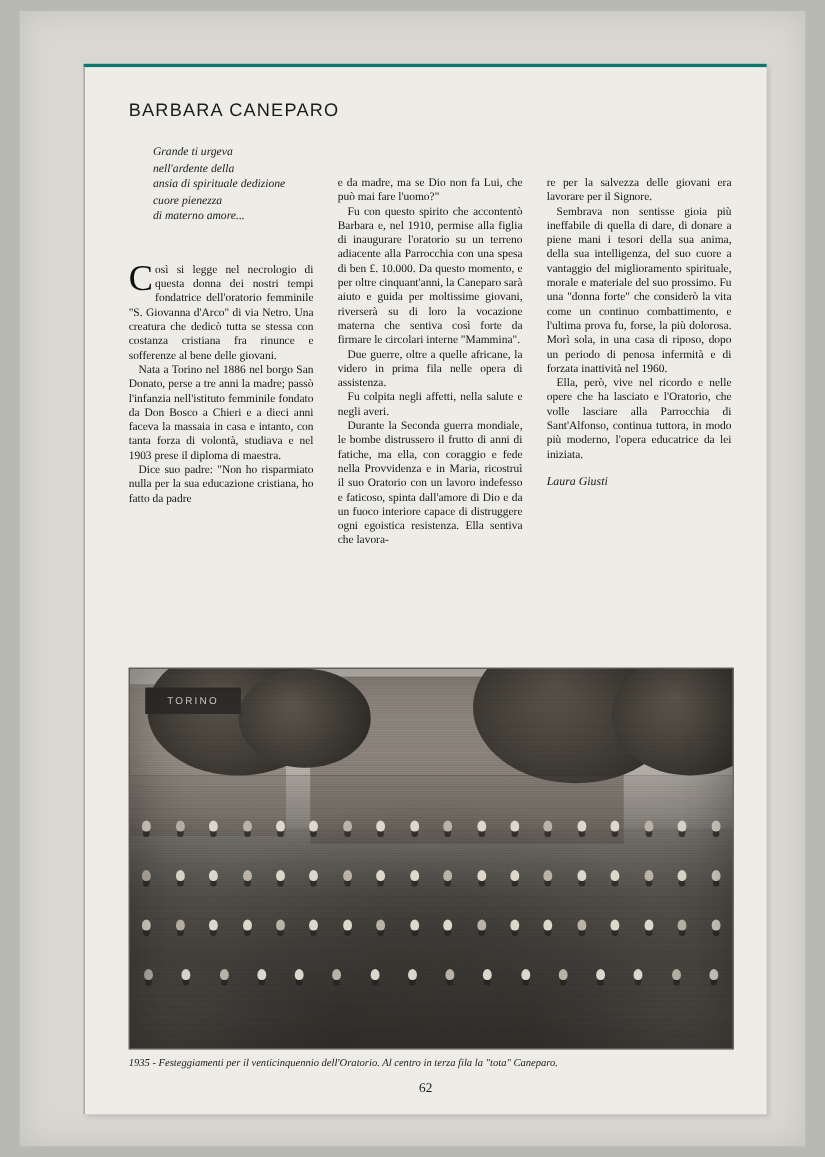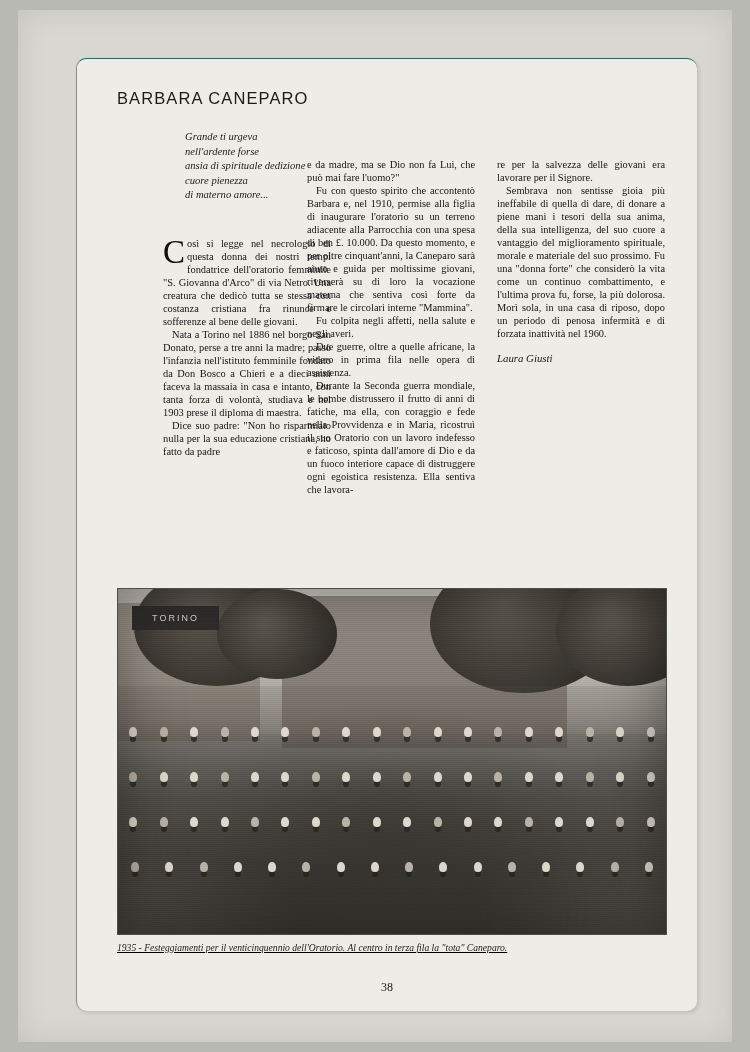--- a/index.html
+++ b/index.html
@@ -24,23 +24,22 @@
     box-shadow: inset 0 0 30px rgba(0,0,0,0.10);
   }
   #page-inner {
     position: absolute;
     left: 58px;
     top: 48px;
     width: 620px;
     height: 952px;
     background: #edece7;
     border-left: 1px solid #8d8d88;
-    border-top: 1px solid #0f766e;
+    border-top: 3px solid #0f766e;
     box-shadow: 2px 2px 4px rgba(0,0,0,0.12);
-    border-radius: 10px;
   }
   
   #content {
     position: absolute;
     left: 40px;
     top: 30px;
     width: 548px;
     height: 900px;
   }
   #article-title {
@@ -59,21 +58,21 @@
   }
   .col {
     position: absolute;
     top: 0;
     width: 168px;
     font-size: 10.4px;
     line-height: 13.0px;
     text-align: justify;
     color: #141414;
   }
-  #col1 { left: 0px; margin-left: 46px; }
+  #col1 { left: 0px; }
   #col2 { left: 190px; }
   #col3 { left: 380px; }
 
   .epigraph {
     font-style: italic;
     font-size: 10.6px;
     line-height: 14.5px;
     color: #1a1a1a;
     margin: 0 0 0 22px;
     text-align: left;
@@ -104,23 +103,22 @@
     text-align: left;
     font-style: italic;
     font-size: 10.8px;
     margin-top: 12px;
   }
 
   
   #photo-block {
     position: absolute;
     left: 0px;
-    top: 499px;
+    top: 516px;
     width: 548px;
-    text-decoration: underline;
   }
   #photo {
     position: relative;
     width: 548px;
     height: 345px;
     background: #8f8d86;
     overflow: hidden;
     border: 1px solid #4e4c48;
   }
   #photo .sky {
@@ -204,44 +202,45 @@
 
     <div id="content">
 
       <h1 id="article-title">BARBARA CANEPARO</h1>
 
       <div id="columns">
 
         <div class="col" id="col1">
           <div class="epigraph">
             <div>Grande ti urgeva</div>
-            <div>nell'ardente forse</div>
+            <div>nell'ardente della</div>
             <div>ansia di spirituale dedizione</div>
             <div>cuore pienezza</div>
             <div>di materno amore...</div>
           </div>
 
           <p class="para first" id="dropcap-para">
             <span class="dropcap">C</span><span>osì si legge nel necrologio di questa donna dei nostri tempi fondatrice dell'oratorio femminile "S. Giovanna d'Arco" di via Netro. Una creatura che dedicò tutta se stessa con costanza cristiana fra rinunce e sofferenze al bene delle giovani.</span>
           </p>
           <p class="para">Nata a Torino nel 1886 nel borgo San Donato, perse a tre anni la madre; passò l'infanzia nell'istituto femminile fondato da Don Bosco a Chieri e a dieci anni faceva la massaia in casa e intanto, con tanta forza di volontà, studiava e nel 1903 prese il diploma di maestra.</p>
           <p class="para">Dice suo padre: "Non ho risparmiato nulla per la sua educazione cristiana, ho fatto da padre</p>
         </div>
 
         <div class="col" id="col2">
           <p class="para first">e da madre, ma se Dio non fa Lui, che può mai fare l'uomo?"</p>
           <p class="para">Fu con questo spirito che accontentò Barbara e, nel 1910, permise alla figlia di inaugurare l'oratorio su un terreno adiacente alla Parrocchia con una spesa di ben £. 10.000. Da questo momento, e per oltre cinquant'anni, la Caneparo sarà aiuto e guida per moltissime giovani, riverserà su di loro la vocazione materna che sentiva così forte da firmare le circolari interne "Mammina".</p>
+          <p class="para">Due guerre, oltre a quelle africane, la videro in prima fila nelle opera di assistenza.</p>
           <p class="para">Fu colpita negli affetti, nella salute e negli averi.</p>
-          <p class="para">Due guerre, oltre a quelle africane, la videro in prima fila nelle opera di assistenza.</p>
           <p class="para">Durante la Seconda guerra mondiale, le bombe distrussero il frutto di anni di fatiche, ma ella, con coraggio e fede nella Provvidenza e in Maria, ricostruì il suo Oratorio con un lavoro indefesso e faticoso, spinta dall'amore di Dio e da un fuoco interiore capace di distruggere ogni egoistica resistenza. Ella sentiva che lavora-</p>
         </div>
 
         <div class="col" id="col3">
           <p class="para first">re per la salvezza delle giovani era lavorare per il Signore.</p>
           <p class="para">Sembrava non sentisse gioia più ineffabile di quella di dare, di donare a piene mani i tesori della sua anima, della sua intelligenza, del suo cuore a vantaggio del miglioramento spirituale, morale e materiale del suo prossimo. Fu una "donna forte" che considerò la vita come un continuo combattimento, e l'ultima prova fu, forse, la più dolorosa. Morì sola, in una casa di riposo, dopo un periodo di penosa infermità e di forzata inattività nel 1960.</p>
+          <p class="para">Ella, però, vive nel ricordo e nelle opere che ha lasciato e l'Oratorio, che volle lasciare alla Parrocchia di Sant'Alfonso, continua tuttora, in modo più moderno, l'opera educatrice da lei iniziata.</p>
           <div class="signature">Laura Giusti</div>
         </div>
       </div>
 
       <div id="photo-block">
         <div id="photo">
           <div class="sky"></div>
           <div class="build-left"></div>
           <div class="building"></div>
           <div class="tree t1"></div>
@@ -331,15 +330,15 @@
           </div>
 
           <div class="grain"></div>
           <div class="vignette"></div>
         </div>
         <div id="photo-caption">1935 - Festeggiamenti per il venticinquennio dell'Oratorio. Al centro in terza fila la "tota" Caneparo.</div>
       </div>
 
     </div>
 
-    <div id="page-number">38</div>
+    <div id="page-number">62</div>
   </div>
 </div>
 
 </body></html>

